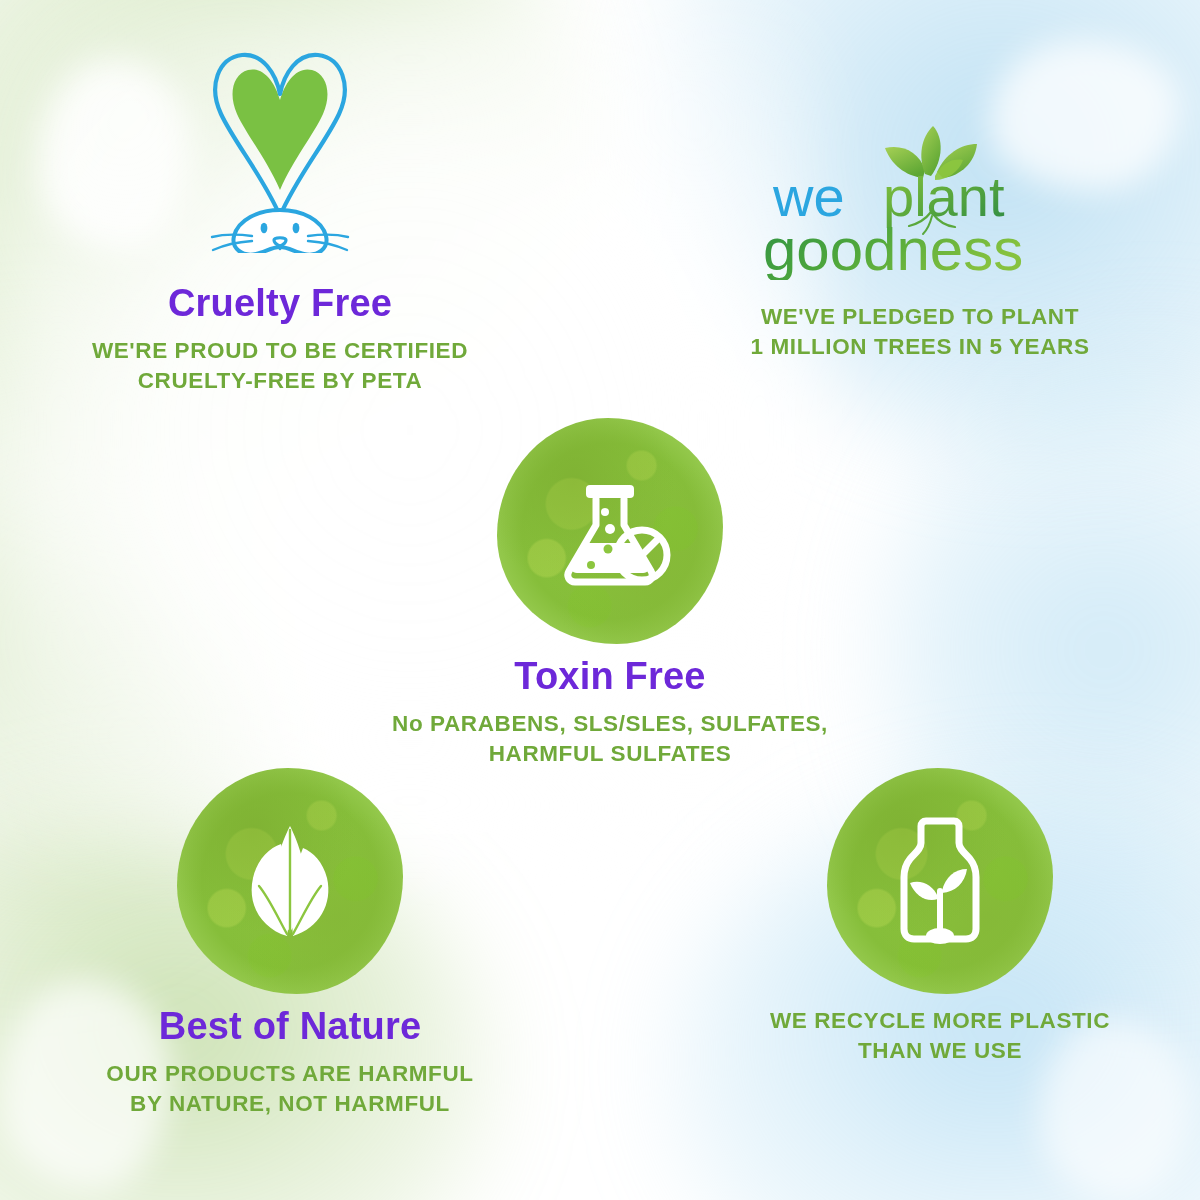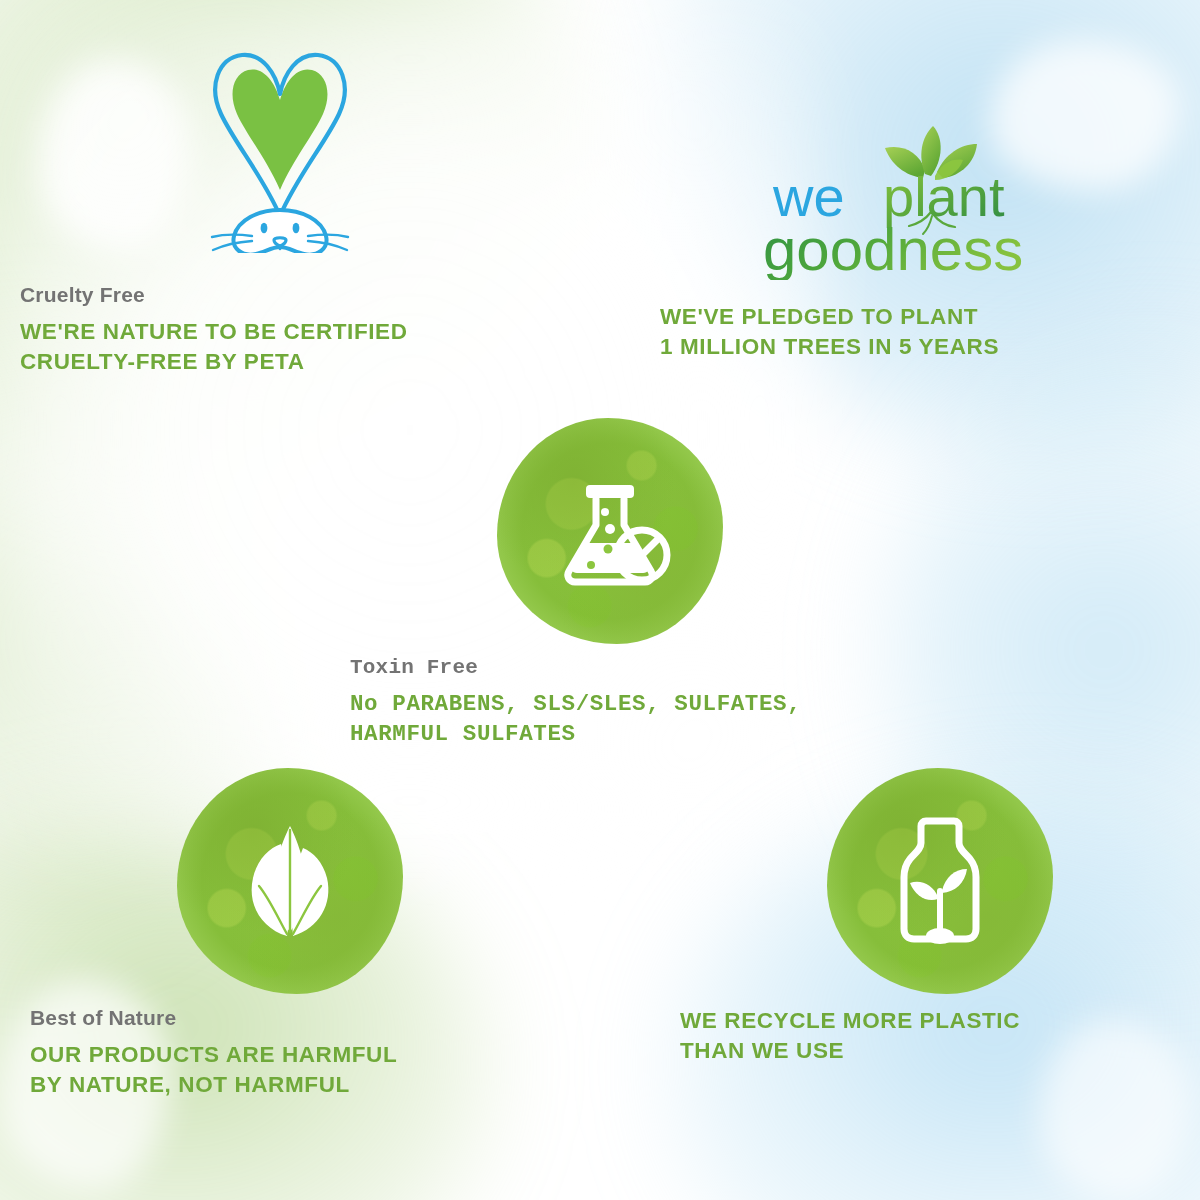--- a/index.html
+++ b/index.html
@@ -64,25 +64,26 @@
   
   .splotch {
     position: absolute;
     border-radius: 48% 52% 43% 57% / 55% 45% 58% 42%;
     filter: blur(16px);
   }
 
   
   .badge {
     position: absolute;
+    text-align: center;
   }
   .badge-title {
-    font-size: 21px;
+    font-size: 38px;
     font-weight: bold;
-    color: #737373;
+    color: #6d28d9;
     letter-spacing: 0.2px;
     margin: 0 0 11px 0;
     line-height: 1.1;
     white-space: nowrap;
   }
   .badge-desc {
     font-size: 22.5px;
     font-weight: bold;
     color: #70a93a;
     line-height: 1.33;
@@ -124,21 +125,21 @@
     position: absolute;
     inset: 0;
     display: flex;
     align-items: center;
     justify-content: center;
   }
 
   
   #badge-cruelty-free { left: 20px;  top: 38px;  width: 520px; }
   #badge-plant-goodness { left: 660px; top: 120px; width: 520px; }
-  #badge-toxin-free { left: 350px; top: 418px; width: 520px; font-family: Liberation Mono, monospace; }
+  #badge-toxin-free { left: 350px; top: 418px; width: 520px; }
   #badge-best-of-nature { left: 30px; top: 768px; width: 520px; }
   #badge-plastic-positive { left: 680px; top: 768px; width: 520px; }
 
   
   .peta-logo { width: 200px; height: 215px; margin: 0 auto 30px auto; display: block; }
 
   
   .wpg-logo { width: 330px; height: 160px; margin: 0 auto 22px auto; display: block; }
 </style>
 </head>
@@ -195,21 +196,21 @@
       <path d="M100 208 L100 211" stroke="#2ba6e0" stroke-width="2.6" stroke-linecap="round"></path>
 
       <path d="M72 198 C 58 196, 44 196, 32 199" fill="none" stroke="#2ba6e0" stroke-width="2.4" stroke-linecap="round"></path>
       <path d="M72 203 C 58 204, 44 207, 33 212" fill="none" stroke="#2ba6e0" stroke-width="2.4" stroke-linecap="round"></path>
 
       <path d="M128 198 C 142 196, 156 196, 168 199" fill="none" stroke="#2ba6e0" stroke-width="2.4" stroke-linecap="round"></path>
       <path d="M128 203 C 142 204, 156 207, 167 212" fill="none" stroke="#2ba6e0" stroke-width="2.4" stroke-linecap="round"></path>
     </svg>
     <h2 class="badge-title">Cruelty Free</h2>
     <p class="badge-desc">
-      <span class="ln">WE'RE NATURE TO BE CERTIFIED</span>
+      <span class="ln">WE'RE PROUD TO BE CERTIFIED</span>
       <span class="ln">CRUELTY-FREE BY PETA</span>
     </p>
   </div>
 
   <div class="badge" id="badge-plant-goodness">
     <svg class="wpg-logo" viewBox="0 0 330 160" aria-hidden="true">
       <defs>
         <linearGradient id="gGreen" x1="0" y1="0" x2="1" y2="1">
           <stop offset="0%" stop-color="#8cc63f"></stop>
           <stop offset="50%" stop-color="#5aa83c"></stop>

